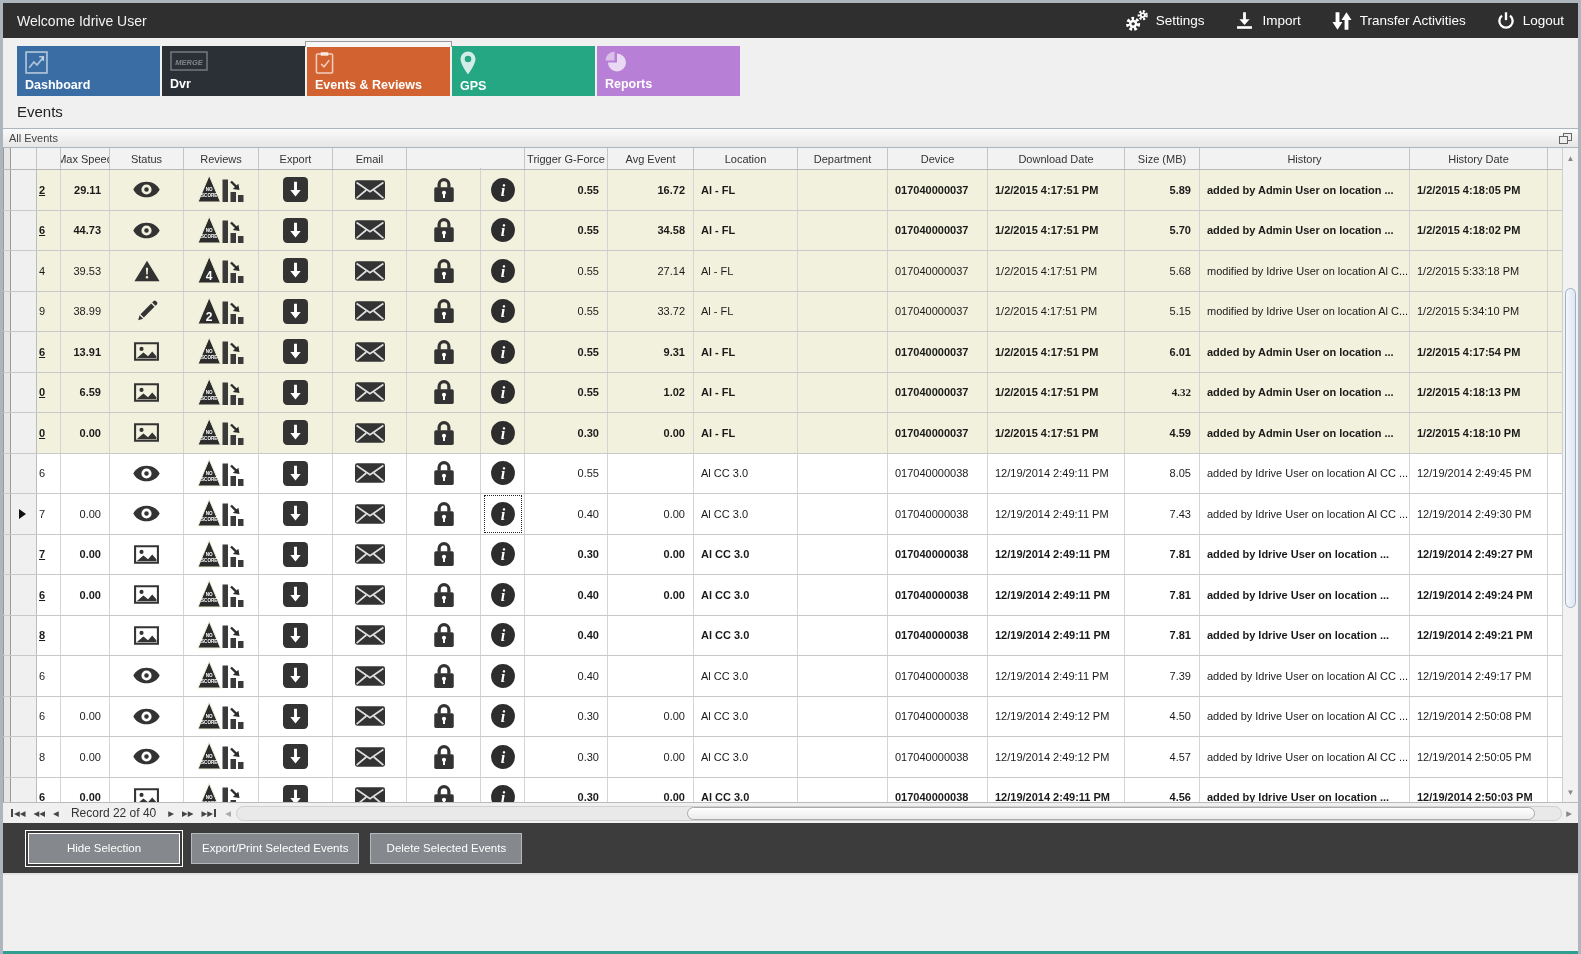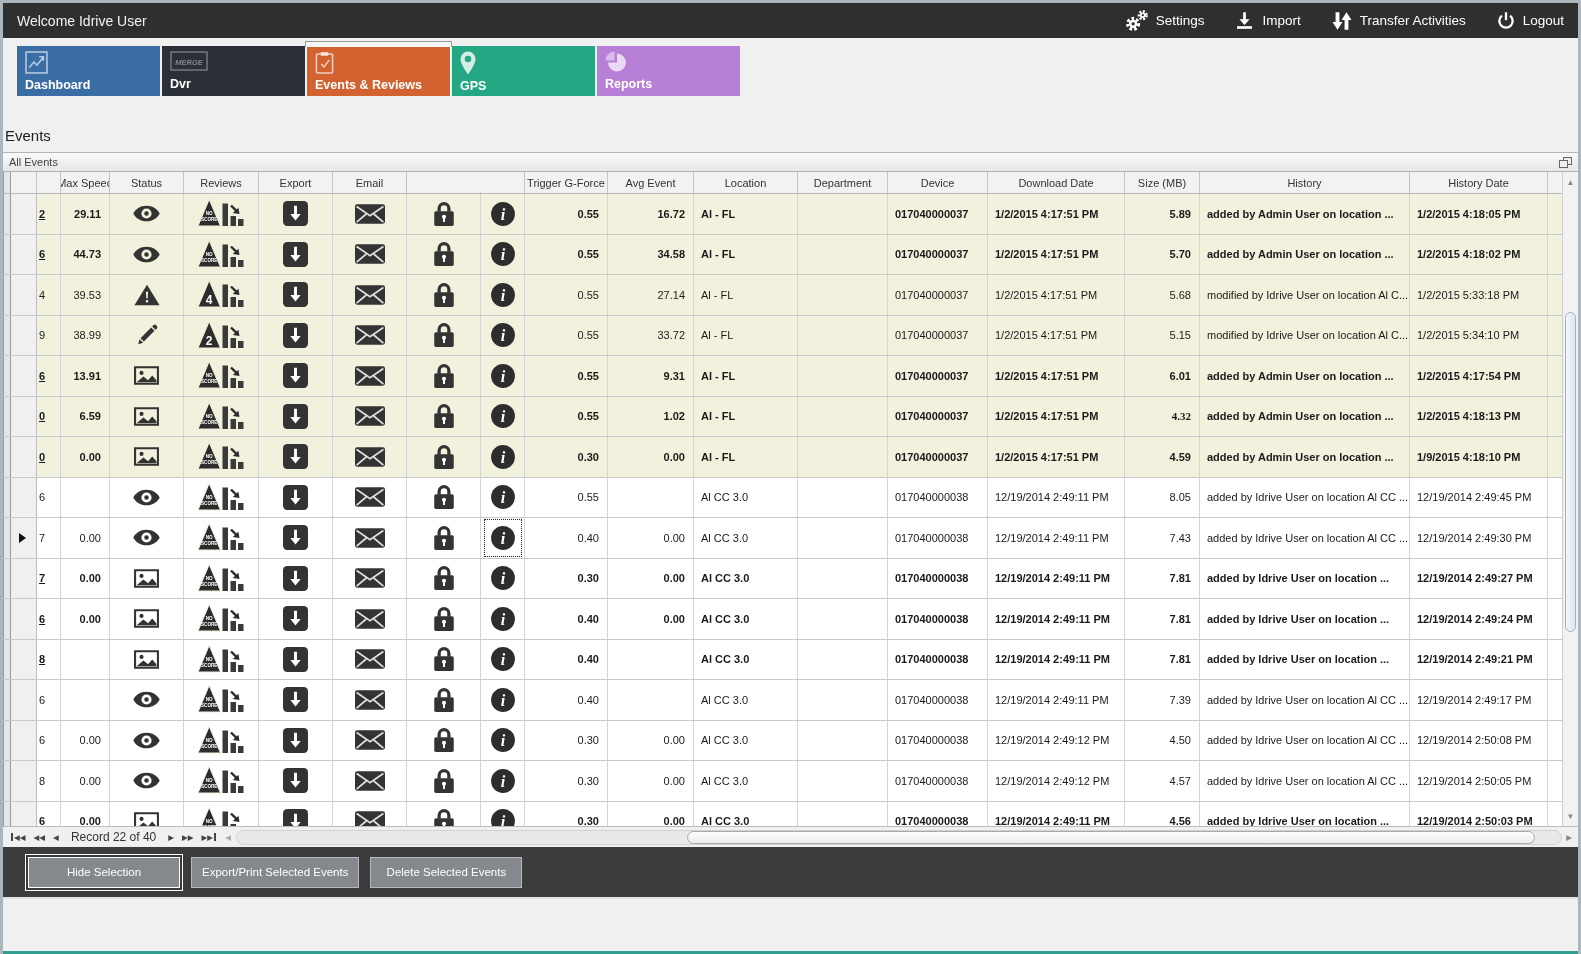--- a/index.html
+++ b/index.html
@@ -23,21 +23,21 @@
   .topaction { display:flex; align-items:center; gap:7px; font-size:13.5px; color:#fff; cursor:pointer; }
   .topaction svg { display:block; }
 
   
   .tabstrip { height:58px; padding:6px 0 0 14px; display:flex; align-items:flex-end; gap:2px; flex:none; background:#f0f0f0; }
   .tab { width:143px; height:50px; color:#fff; padding:5px 8px; display:flex; flex-direction:column; justify-content:space-between; cursor:pointer; position:relative; }
   .tab .tab-label { font-size:12.5px; font-weight:bold; }
   .tab.selected::before { content:""; position:absolute; left:-2px; right:-2px; top:-5px; height:5px; background:#f6f6f6; border:1px solid #9a9a9a; border-bottom:none; }
 
   
-  .page-title { height:32px; line-height:32px; font-size:15px; color:#222; padding-left:2px; flex:none;margin-top:24px; }
+  .page-title { height:32px; line-height:32px; font-size:15px; color:#222; padding-left:14px; flex:none; }
   .panelbar { height:20px; background:linear-gradient(#fafafa,#e6e6e6); border:1px solid #aeb6bd; border-left:none; border-right:none; display:flex; align-items:center; padding:0 6px; flex:none; }
   .panelbar-title { font-size:11px; color:#444; }
   .restore { margin-left:auto; width:13px; height:11px; position:relative; cursor:pointer; }
   .restore i { position:absolute; border:1px solid #666; background:#eee; width:9px; height:8px; display:block; }
   .restore i:nth-child(1){ right:0; top:0; } .restore i:nth-child(2){ left:0; bottom:0; }
 
   
   .grid { flex:none; background:#fff; position:relative; }
   .thead { display:flex; height:22px; background:#f2f2f2; border-bottom:1px solid #b8b8b8; }
   .th { font-size:11px; color:#333; display:flex; align-items:center; justify-content:center; border-right:1px solid #c4c4c4; height:100%; overflow:hidden; white-space:nowrap; }
@@ -749,21 +749,21 @@
             </span>
           </div>
           <div class="cell num" style="width: 83px; flex: 0 0 auto;">0.30</div>
           <div class="cell num" style="width: 86px; flex: 0 0 auto;">0.00</div>
           <div class="cell txt" style="width: 104px; flex: 0 0 auto;">Al - FL</div>
           <div class="cell txt" style="width: 90px; flex: 0 0 auto;"></div>
           <div class="cell txt" style="width: 100px; flex: 0 0 auto;">017040000037</div>
           <div class="cell txt" style="width: 137px; flex: 0 0 auto;">1/2/2015 4:17:51 PM</div>
           <div class="cell num" style="width: 75px; flex: 0 0 auto;">4.59</div>
           <div class="cell txt" style="width: 210px; flex: 0 0 auto;">added by Admin User on location ...</div>
-          <div class="cell txt" style="width: 138px; flex: 0 0 auto;">1/9/2015 4:18:10 PM</div>
+          <div class="cell txt" style="width: 138px; flex: 0 0 auto;">1/2/2015 4:18:10 PM</div>
         </div>
         <div class="row">
           <div class="cell  strip-col" style="width: 8px; flex: 0 0 auto;"></div>
           <div class="cell  rowhead" style="width: 26px; flex: 0 0 auto;"></div>
           <div class="cell  frag" style="width: 24px; flex: 0 0 auto;">
             <span>6</span>
           </div>
           <div class="cell num" style="width: 49px; flex: 0 0 auto;"></div>
           <div class="cell ctr" style="width: 74px; flex: 0 0 auto;">
             <span class="iconcell">

